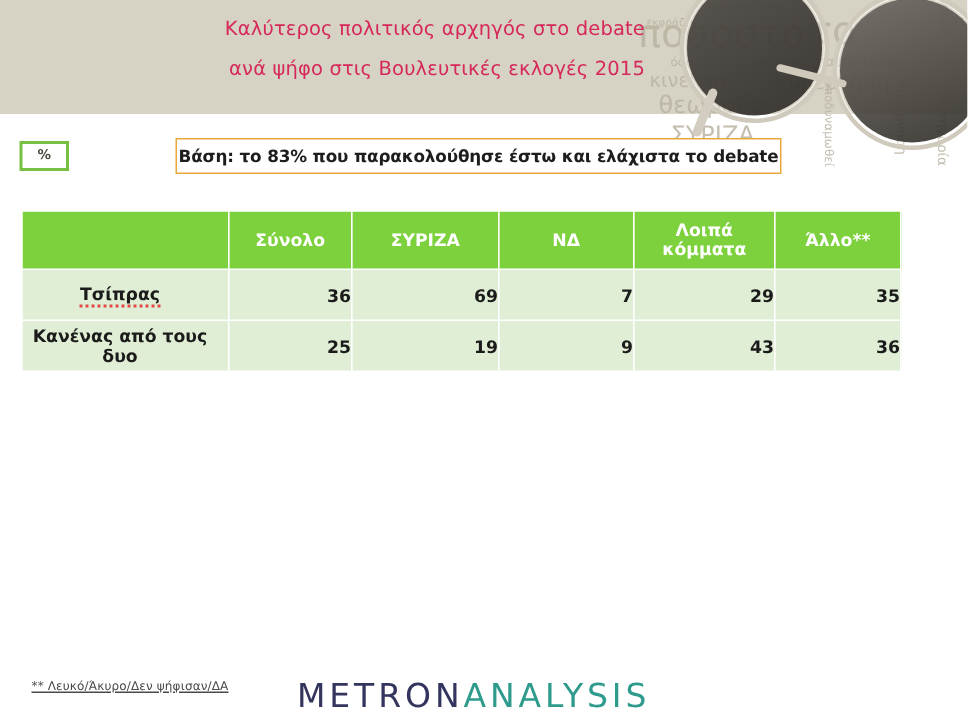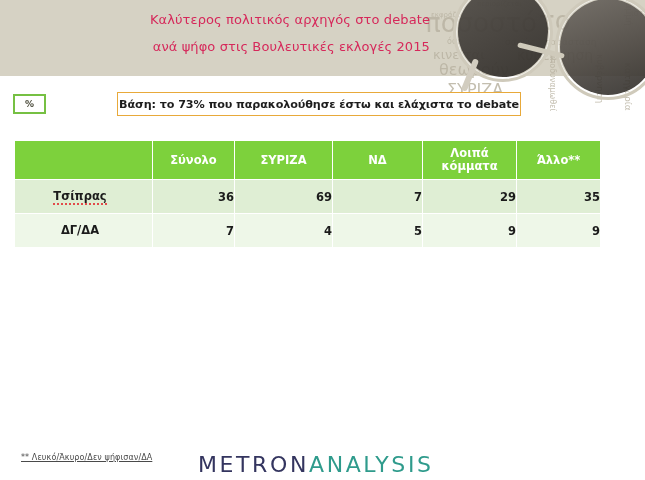--- a/index.html
+++ b/index.html
@@ -205,21 +205,21 @@
 </div>
 
 <div id="page-title">Καλύτερος πολιτικός αρχηγός στο debate
 ανά ψήφο στις Βουλευτικές εκλογές 2015</div>
 
 <div id="percent-chip">
   <span>%</span>
 </div>
 
 <div id="base-note">
-  <span>Βάση: το 73% που παρακολούθησε έστω και ελάχιστα το debate</span>
+  <span>Βάση: το 83% που παρακολούθησε έστω και ελάχιστα το debate</span>
 </div>
 
 <table id="result-table">
   <colgroup>
     <col style="width:138px">
     <col style="width:82px">
     <col style="width:98px">
     <col style="width:90px">
     <col style="width:94px">
     <col style="width:84px">
@@ -237,27 +237,28 @@
   </thead>
   <tbody>
     <tr class="band-a">
       <td class="rowlabel"><span class="misspell">Τσίπρας</span></td>
       <td>36</td>
       <td>69</td>
       <td>7</td>
       <td>29</td>
       <td>35</td>
     </tr>
-    <tr class="band-b">
-      <td class="rowlabel">ΔΓ/ΔΑ</td>
-      <td>7</td>
-      <td>4</td>
-      <td>5</td>
+    <tr class="band-a">
+      <td class="rowlabel" style="white-space:pre-line">Κανένας από τους
+δυο</td>
+      <td>25</td>
+      <td>19</td>
       <td>9</td>
-      <td>9</td>
+      <td>43</td>
+      <td>36</td>
     </tr>
   </tbody>
 </table>
 
 <div id="footnote">** Λευκό/Άκυρο/Δεν ψήφισαν/ΔΑ</div>
 
 <div id="brand-logo">
   <span class="metron">METRON</span><span class="analysis">ANALYSIS</span>
 </div>
 

